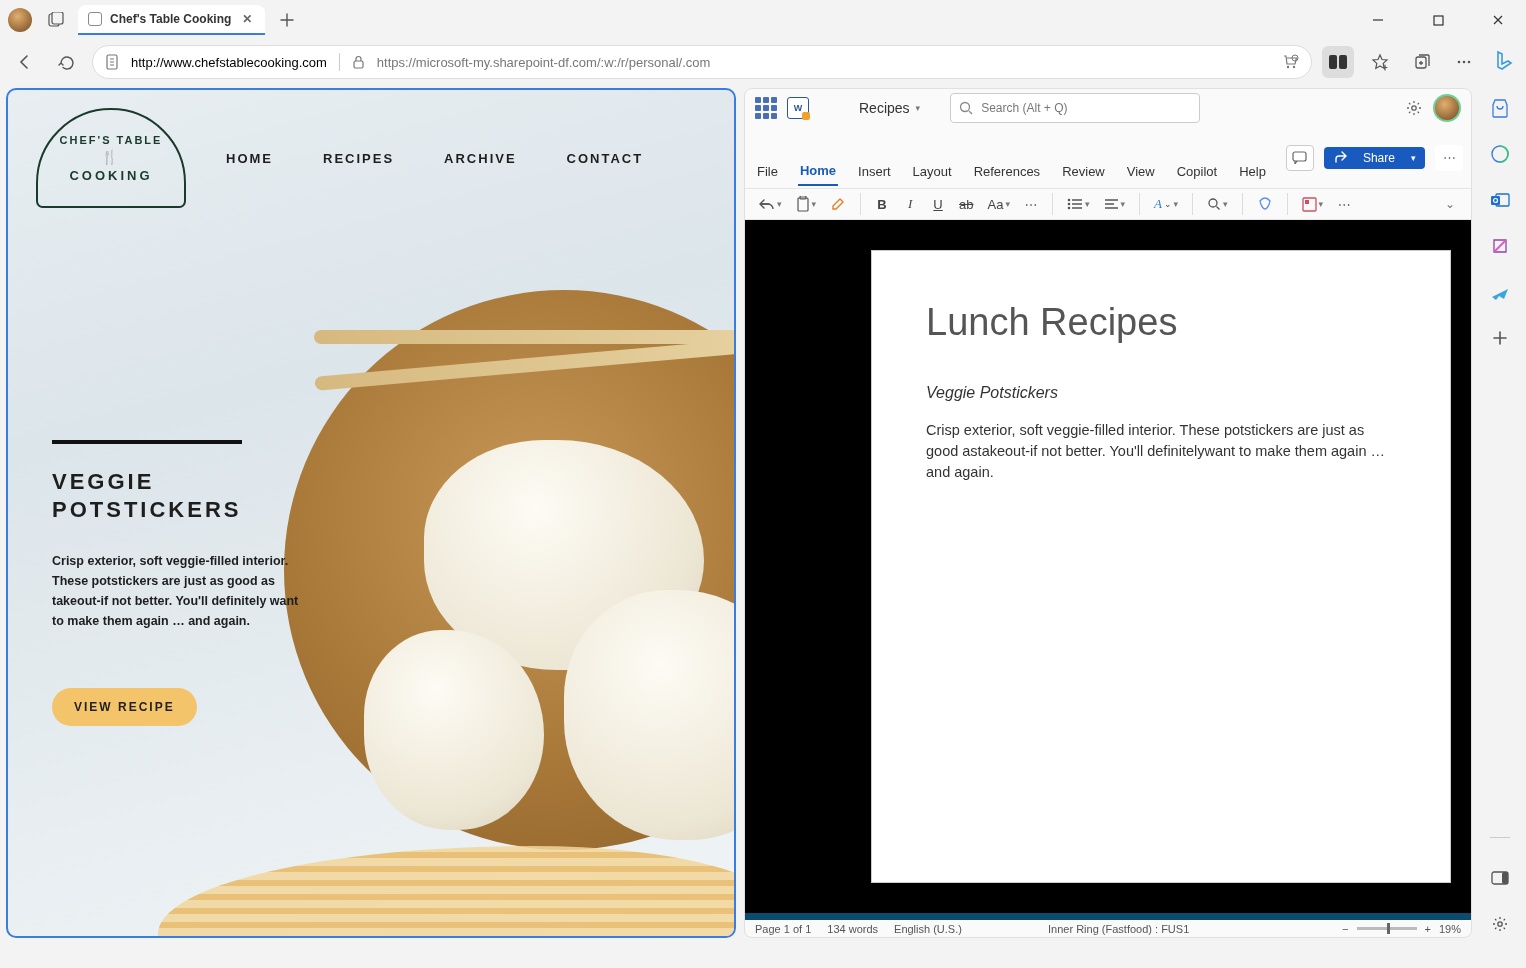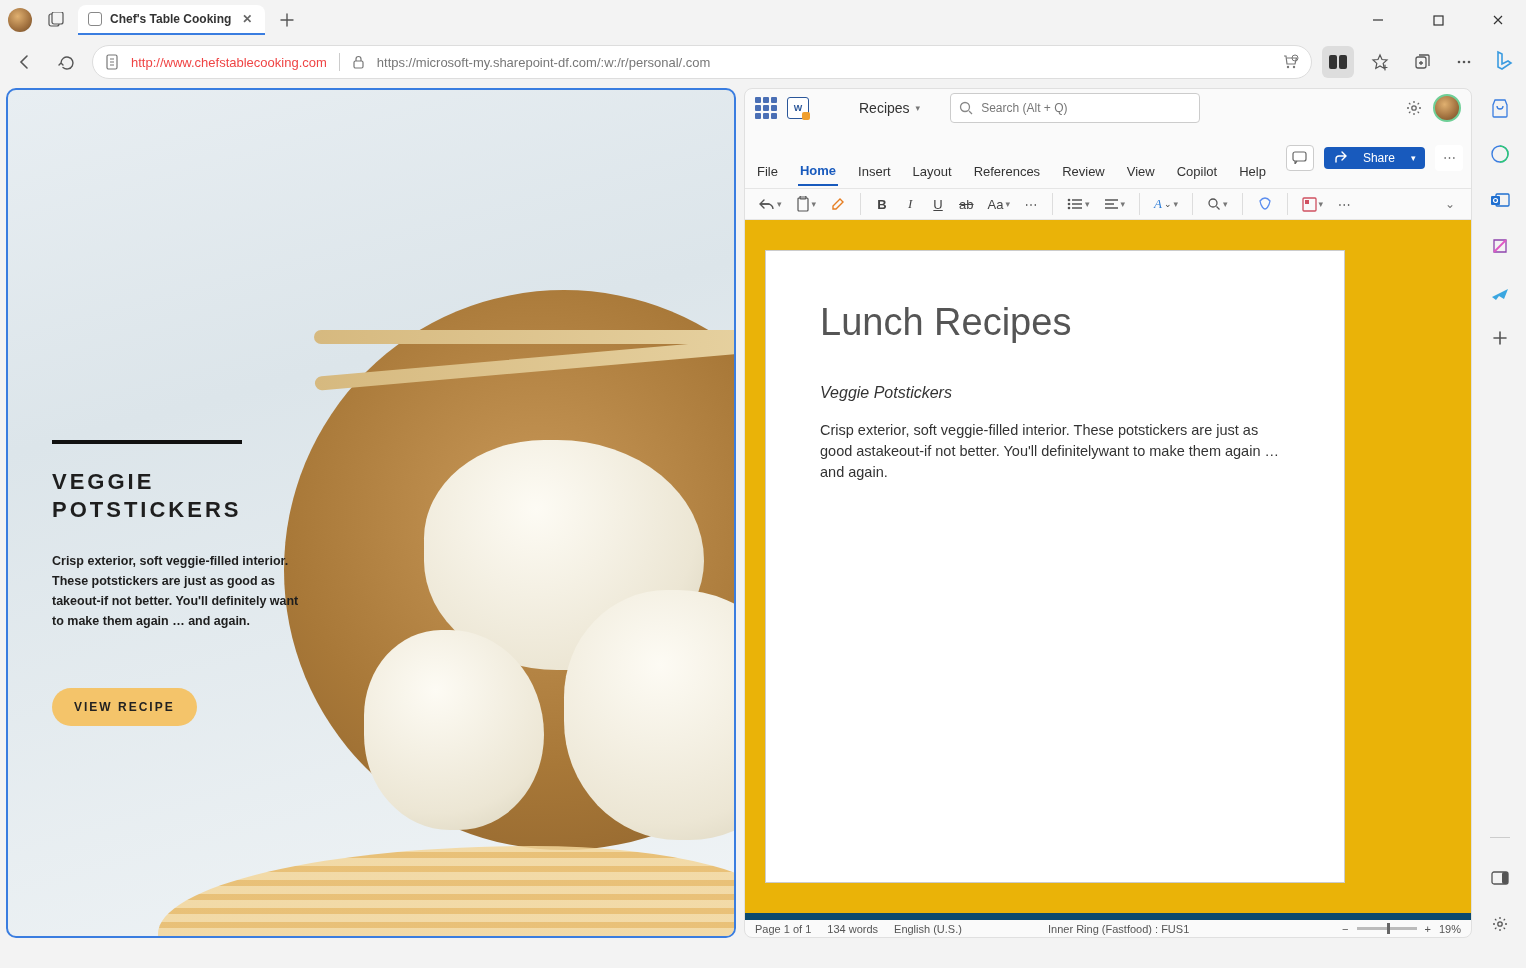--- a/index.html
+++ b/index.html
@@ -12,21 +12,21 @@
 .tab { display: flex; align-items: center; background: #fff; border-radius: 8px 8px 0 0; padding: 6px 10px; margin-left: 6px; gap: 8px; font-size: 12px; color: #333; border-bottom: 2px solid #3a7de0;}
 .tab .favicon { width: 14px; height: 14px; border: 1px solid #888; border-radius: 3px; }
 .tab-close { width: 16px; height: 16px; display: flex; align-items: center; justify-content: center; font-size: 12px; color: #666; }
 .winctrls { margin-left: auto; display: flex; gap: 20px; color: #333; }
 .winctrl { width: 40px; height: 32px; display: flex; align-items: center; justify-content: center; }
 
 
 .addrrow { height: 44px; display: flex; align-items: center; padding: 0 8px; gap: 10px; }
 .navbtn { width: 32px; height: 32px; display: flex; align-items: center; justify-content: center; color: #555; border-radius: 4px; }
 .addrbar { flex: 1; height: 34px; background: #fff; border: 1px solid #ddd; border-radius: 18px; display: flex; align-items: center; padding: 0 12px; gap: 12px; font-size: 13px; color: #555; }
-.addrbar .url { color: #ef4444; text-align: center; }
+.addrbar .url { color: #000000; text-align: center; }
 .divider-v { width: 1px; height: 18px; background: #ccc; }
 .rightico { width: 32px; height: 32px; display: flex; align-items: center; justify-content: center; color: #555; border-radius: 6px; }
 .rightico.active { background: #ddd; }
 .bingico { width: 28px; height: 28px; }
 
 
 .content { display: flex; height: 860px; padding: 4px 6px 6px 6px; gap: 8px; }
 
 
 .site { flex: 1; border: 2px solid #3a7de0; border-radius: 10px; background: linear-gradient(165deg, #e8eef2 0%, #dce5ea 35%, #f0f4f6 100%); position: relative; overflow: hidden; }
@@ -69,21 +69,21 @@
 .wtabs-right { margin-left: auto; display: flex; align-items: center; gap: 10px; }
 .sharebtn { background: #185abd; color: #fff; border-radius: 4px; padding: 4px 10px; font-size: 12px; display: flex; align-items: center; gap: 16px; justify-content: flex-end; }
 .iconbtn { width: 28px; height: 26px; border: 1px solid #ccc; border-radius: 4px; display: flex; align-items: center; justify-content: center; font-size: 13px; background: #fff; color: #555; }
 
 .ribbon { display: flex; align-items: center; padding: 4px 10px; gap: 6px; border-bottom: 1px solid #e5e5e5; color: #444; font-size: 13px; }
 .rbtn { padding: 3px 4px; display: flex; align-items: center; gap: 2px; border-radius: 3px; min-width: 22px; justify-content: center; }
 .rsep { width: 1px; height: 22px; background: #ddd; margin: 0 4px; }
 .chev { font-size: 9px; color: #777; }
 .strike { text-decoration: line-through; }
 
-.page-area { flex: 1; background: #eab308; display: flex; justify-content: flex-start; padding: 30px 20px; overflow: auto; }
+.page-area { flex: 1; background: #000000; display: flex; justify-content: flex-end; padding: 30px 20px; overflow: auto; }
 .page { width: 580px; min-height: 620px; background: #fff; border: 1px solid #ccc; padding: 50px 54px; font-family: Georgia, 'Times New Roman', serif; color: #333; }
 .page h1 { font-size: 38px; font-weight: 500; color: #555; margin-bottom: 40px; }
 .page h2 { font-size: 16px; font-style: italic; font-weight: 500; margin-bottom: 18px; }
 .page p { font-size: 14.5px; line-height: 1.45; }
 
 .status { height: 24px; border-top: 7px solid #0c4a6e; display: flex; align-items: center; padding: 0 10px; gap: 16px; font-size: 11px; color: #555; }
 .status .sp { margin-left: auto; }
 .zoomctl { display: flex; align-items: center; gap: 8px; }
 .zslider { width: 60px; height: 3px; background: #bbb; position: relative; }
 .zslider::after { content: ""; position: absolute; left: 50%; top: -4px; width: 3px; height: 11px; background: #666; }
@@ -200,20 +200,33 @@
   <div class="bingico">
       <svg width="28" height="28" viewBox="0 0 28 28">
         <path d="M8 4l4 2v10l6-3 3 2-9 6-4-2V4z" fill="none" stroke="#3a9be0" stroke-width="1.6"></path>
       </svg>
     </div>
 </div>
 
 <div class="content">
 
   <div class="site">
+    <div class="sitehead">
+      <div class="logo">
+        <span class="line1">CHEF'S TABLE</span>
+        <span class="utensils">🍴</span>
+        <span class="line2">COOKING</span>
+      </div>
+      <div class="sitenav">
+        <span>HOME</span>
+        <span>RECIPES</span>
+        <span>ARCHIVE</span>
+        <span>CONTACT</span>
+      </div>
+    </div>
     <div class="hero">
       <div class="chop"></div>
       <div class="chop chop2"></div>
       <div class="dumpling d1"></div>
       <div class="dumpling d2"></div>
       <div class="dumpling d3"></div>
     </div>
     <div class="sitebody">
       <div class="rule"></div>
       <h1>VEGGIE POTSTICKERS</h1>

